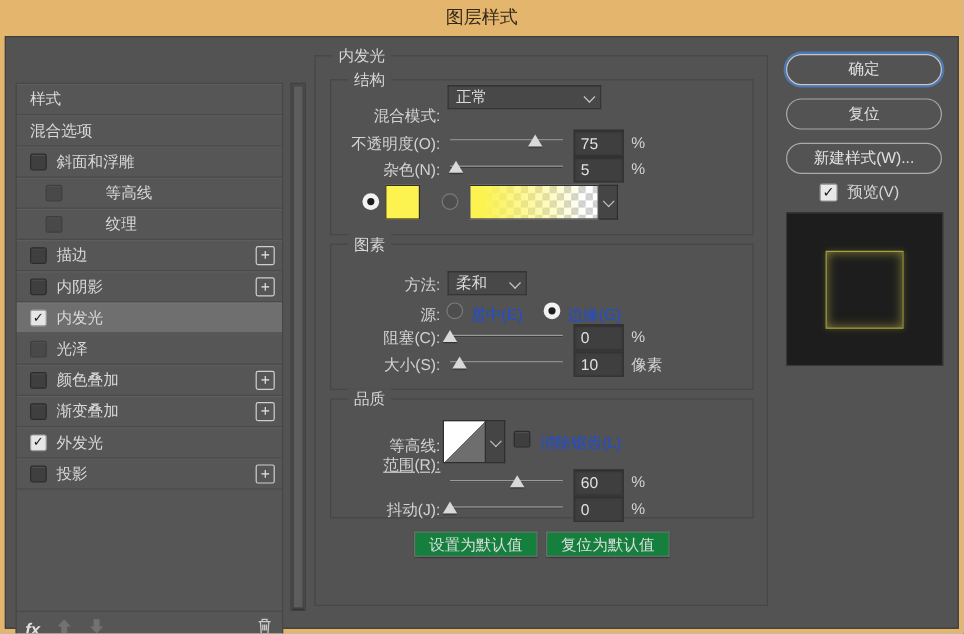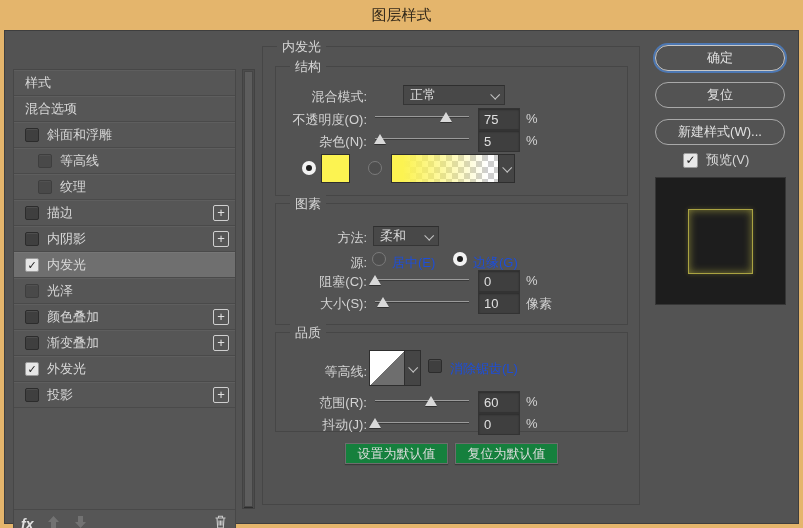--- a/index.html
+++ b/index.html
@@ -12,21 +12,21 @@
 
   
   .sidebar { position:absolute; left:8px; top:38px; width:223px; height:470px;
     background:#565656; border:1px solid #474747; }
   .rows { position:absolute; left:0; top:0; width:100%; height:440px; border-bottom:1px solid #494949; }
   .row { position:relative; height:26px; display:flex; align-items:center; padding-left:11px;
     border-bottom:1px solid #4a4a4a; box-shadow:inset 0 1px 0 rgba(255,255,255,0.05); cursor:pointer; }
   .row.selected { background:#6f6f6f; }
   .row .lbl { color:#d8d8d8; font-size:13px; margin-left:8px; white-space:nowrap; }
   .row.nocb .lbl { margin-left:0; }
-  .row.indent { padding-left:24px; }
+  .row.indent { padding-left:24px;gap:28px; }
   .cb { width:14px; height:14px; flex:0 0 14px; background:#3f3f3f; border:1px solid #2c2c2c;
     box-shadow:inset 0 1px 0 rgba(255,255,255,0.08); border-radius:2px;
     font-size:11px; line-height:12px; text-align:center; color:#1c1c1c; }
   .cb.checked { background:#e6e6e6; border-color:#9b9b9b; font-weight:bold; }
   .cb.dim { opacity:0.55; }
   .plusbadge { position:absolute; right:6px; top:5px; width:16px; height:16px; border:1px solid #cfcfcf;
     color:#e2e2e2; font-size:13px; line-height:14px; text-align:center; border-radius:2px; }
   .sb-footer { position:absolute; left:0; bottom:0; width:100%; height:28px; display:flex;
     align-items:center; padding:0 7px; gap:14px; }
   .fx { color:#e0e0e0; font-style:italic; font-size:14px; font-weight:bold; position:relative; }
@@ -201,21 +201,21 @@
     </div>
   </div>
 
   <div class="group g-main">
     <span class="legend">内发光</span>
   </div>
 
   <div class="group g-struct">
     <span class="legend">结构</span>
     <span class="flabel" style="top:21px;">混合模式:</span>
-    <div class="dropdown" style="left:97px; top:18px; width:102px;margin-left:30px;">
+    <div class="dropdown" style="left:97px; top:4px; width:128px;">
       <span>正常</span>
       <span class="chev"></span>
     </div>
 
     <span class="flabel" style="top:44px;">不透明度(O):</span>
     <div class="track" style="left:99px; top:49px;">
       <div class="thumb" style="left: calc(75% - 6px); top: -4px;"></div>
     </div>
     <input class="numinput" style="left: 202px; top: 41px;" value="75">
     <span class="funit" style="left:250px; top:44px;">%</span>
@@ -268,21 +268,21 @@
   <div class="group g-qual">
     <span class="legend">品质</span>
     <span class="flabel" style="top:30px;">等高线:</span>
     <span class="contour" style="left:93px; top:17px;"></span>
     <span class="contourchev" style="left:129px; top:17px;">
       <span class="chev"></span>
     </span>
     <span class="cb2" style="left:152px; top:26px;"></span>
     <span class="radlabel" style="left:174px; top:27px;">消除锯齿(L)</span>
 
-    <span class="flabel" style="top:61px;">范围(R):</span>
+    <span class="flabel" style="top:46px;text-decoration:underline;">范围(R):</span>
     <div class="track" style="left:99px; top:67px;">
       <div class="thumb" style="left: calc(60% - 6px); top: -4px;"></div>
     </div>
     <input class="numinput" style="left: 202px; top: 58px;" value="60">
     <span class="funit" style="left:250px; top:61px;">%</span>
 
     <span class="flabel" style="top:83px;">抖动(J):</span>
     <div class="track" style="left:99px; top:89px;">
       <div class="thumb" style="left: calc(0% - 6px); top: -4px;"></div>
     </div>

